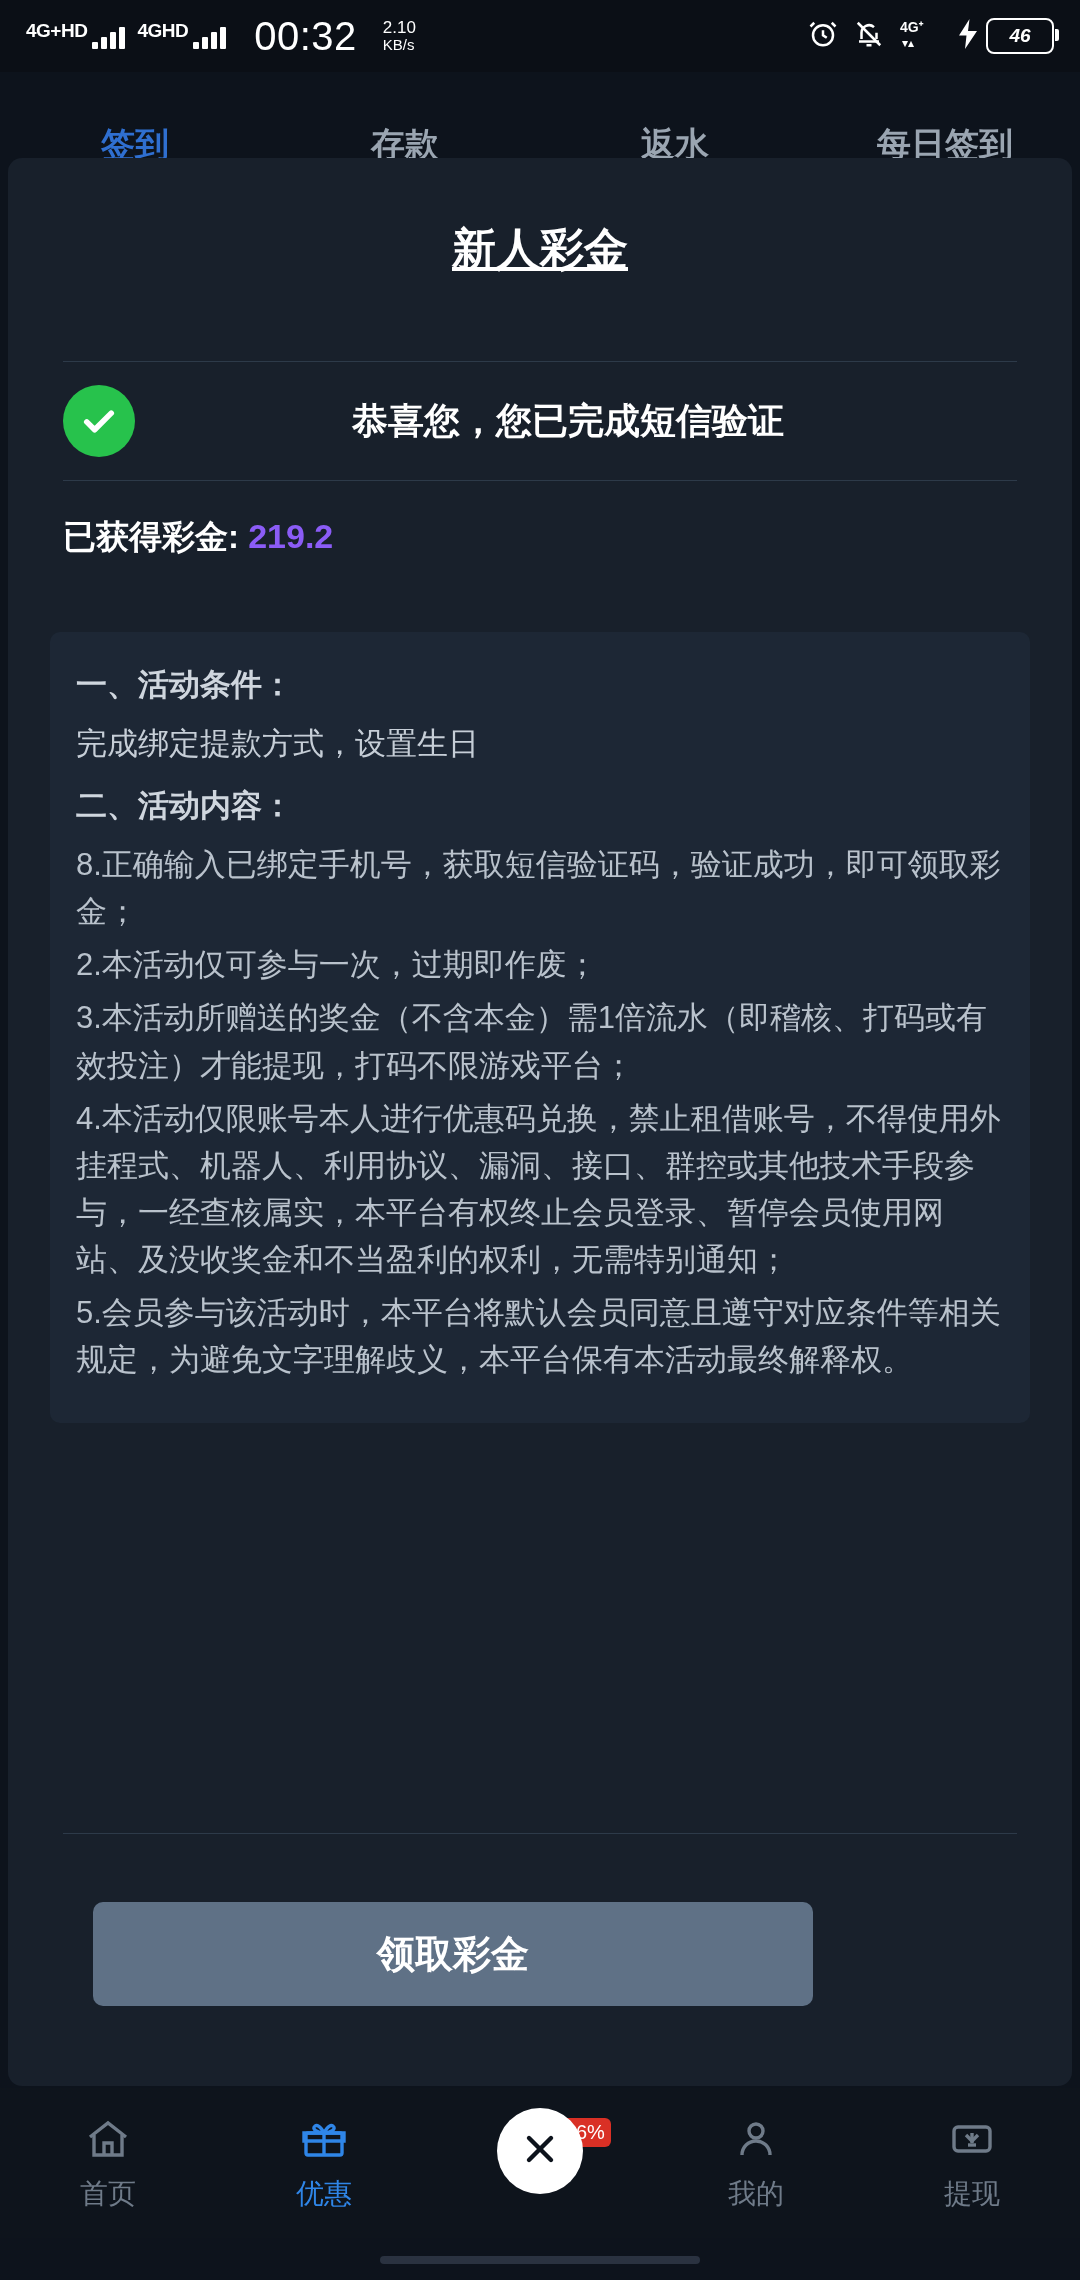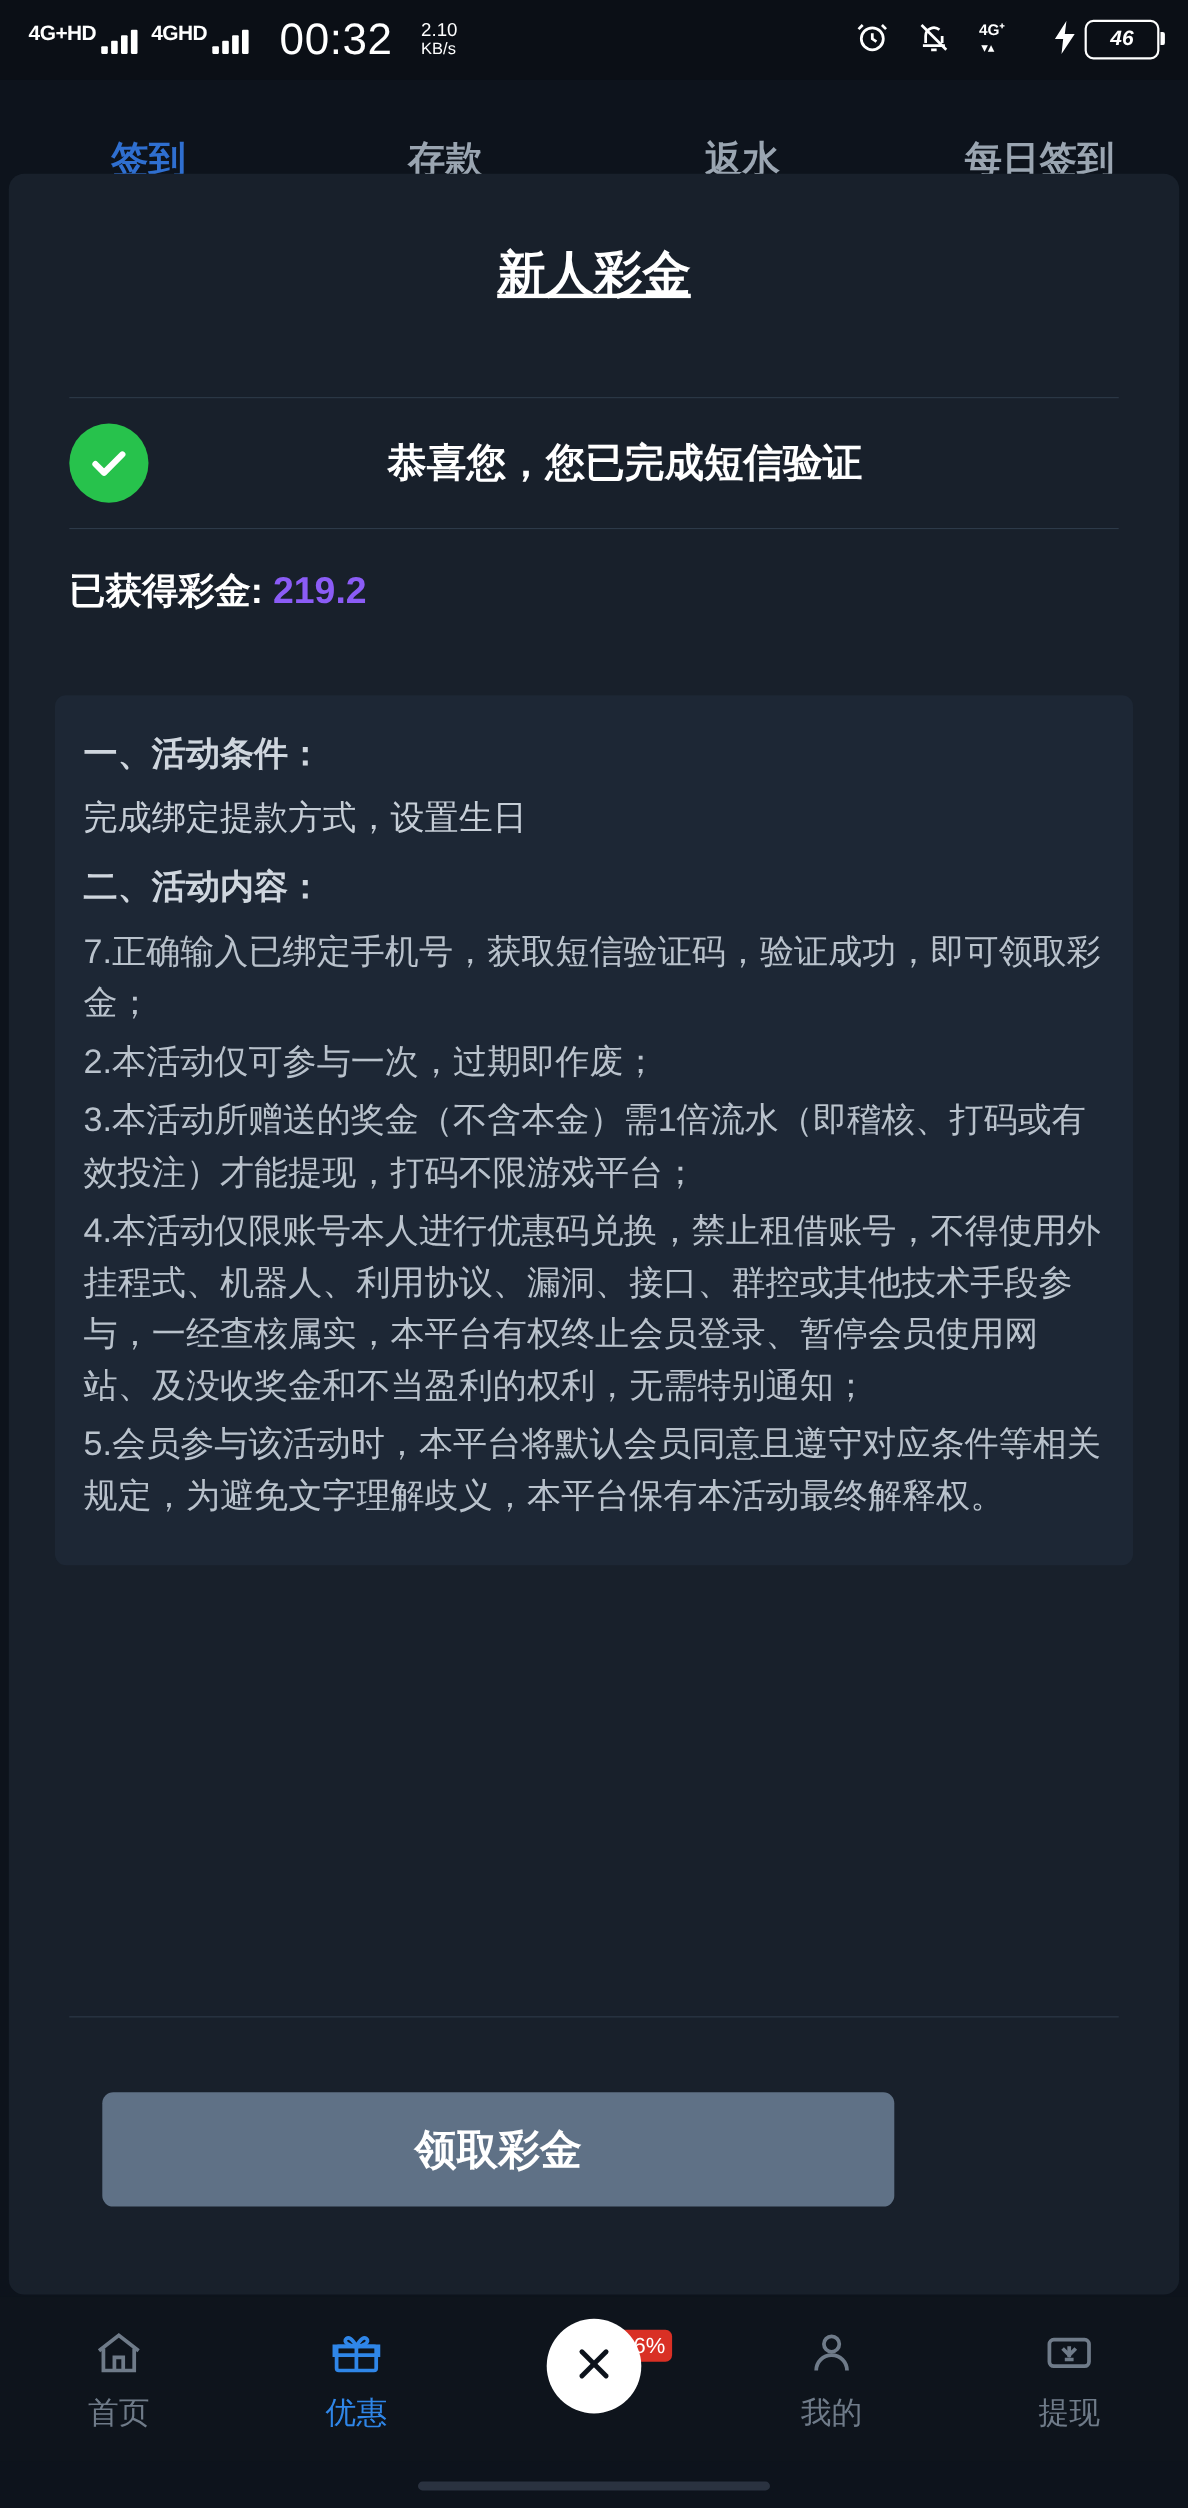--- a/index.html
+++ b/index.html
@@ -74,21 +74,21 @@
     margin-left: 14px;
     font-size: 17px;
     line-height: 1.05;
     color: #ffffff;
   }
   .netspeed div:last-child { font-size: 15px; }
   .sb-right {
     margin-left: auto;
     display: flex;
     align-items: center;
-    gap: 26px;
+    gap: 16px;
   }
   .icn { fill: none; stroke: #ffffff; stroke-width: 2; }
   .battery {
     display: flex;
     align-items: center;
     gap: 8px;
     font-style: italic;
   }
   .batt-shell {
     width: 64px;
@@ -398,21 +398,21 @@
 
   <div class="amount-row">
     <span>已获得彩金:</span>
     <span class="amount-value">219.2</span>
   </div>
 
   <div class="terms">
     <h3>一、活动条件：</h3>
     <p class="simple">完成绑定提款方式，设置生日</p>
     <h3>二、活动内容：</h3>
-    <p>7.正确输入已绑定手机号，获取短信验证码，验证成功，即可领取彩金；</p>
+    <p>8.正确输入已绑定手机号，获取短信验证码，验证成功，即可领取彩金；</p>
     <p>2.本活动仅可参与一次，过期即作废；</p>
     <p>3.本活动所赠送的奖金（不含本金）需1倍流水（即稽核、打码或有效投注）才能提现，打码不限游戏平台；</p>
     <p>4.本活动仅限账号本人进行优惠码兑换，禁止租借账号，不得使用外挂程式、机器人、利用协议、漏洞、接口、群控或其他技术手段参与，一经查核属实，本平台有权终止会员登录、暂停会员使用网站、及没收奖金和不当盈利的权利，无需特别通知；</p>
     <p>5.会员参与该活动时，本平台将默认会员同意且遵守对应条件等相关规定，为避免文字理解歧义，本平台保有本活动最终解释权。</p>
   </div>
 
   <div class="dlg-footer-divider"></div>
 
   <button class="claim-btn">领取彩金</button>
 </div>

